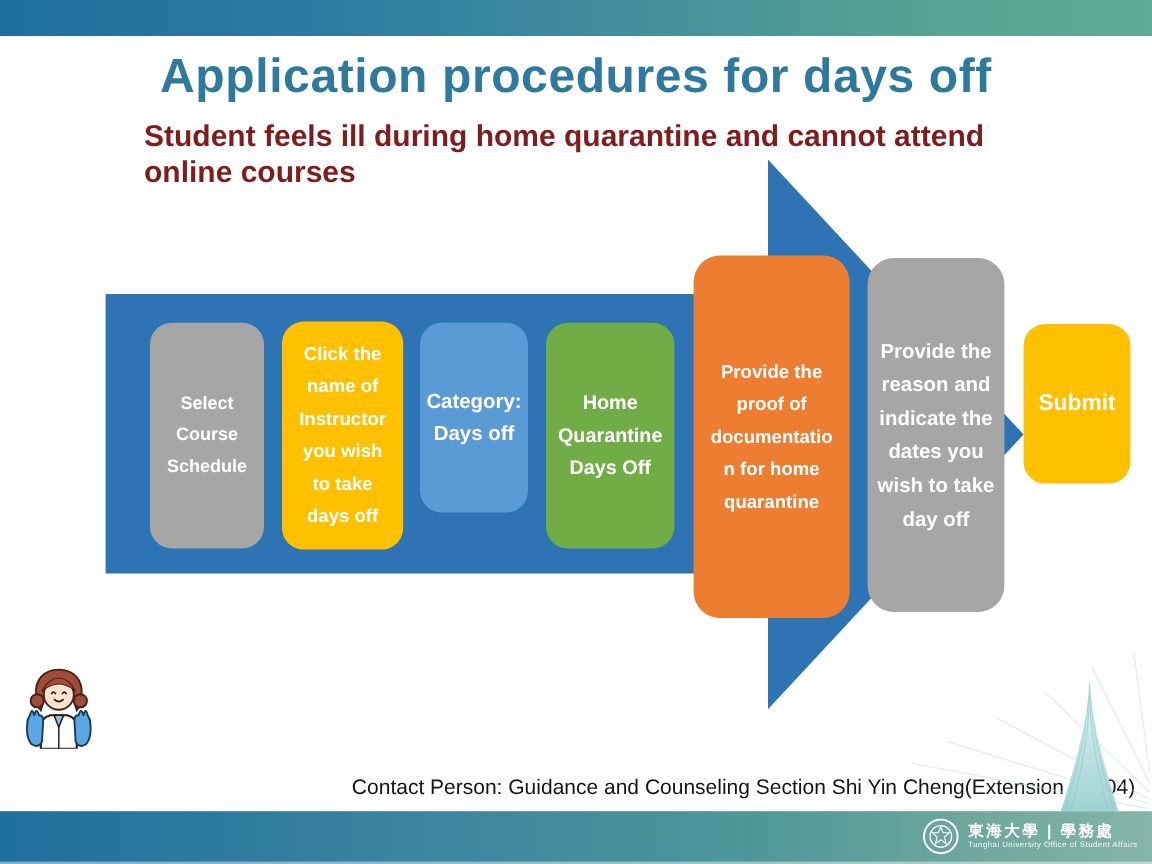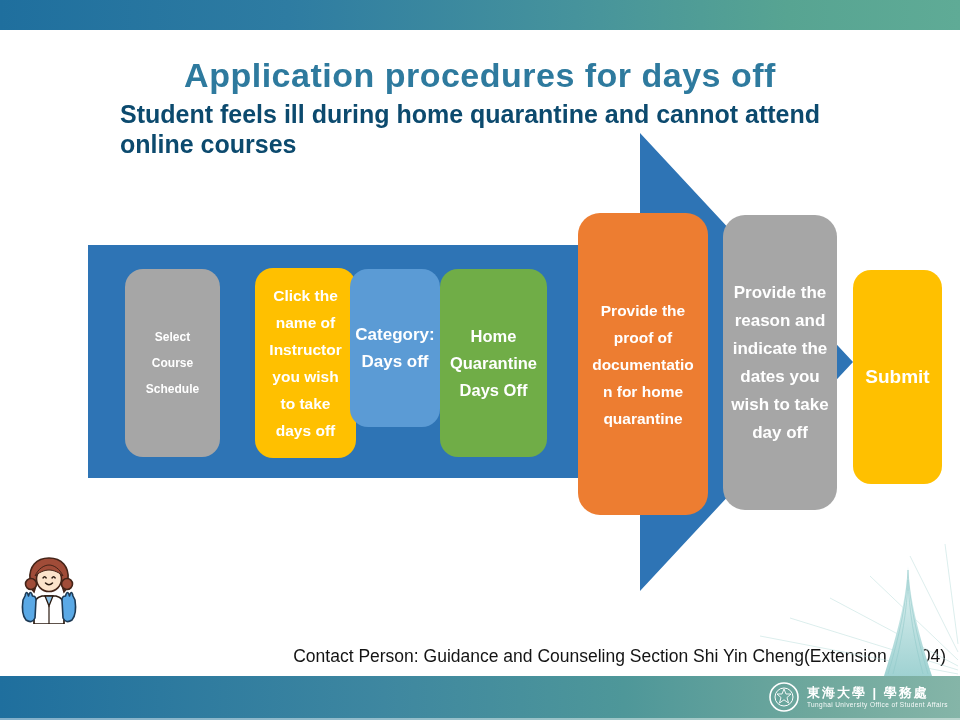--- a/index.html
+++ b/index.html
@@ -9,50 +9,50 @@
     margin:0 auto;
   }
   
   .topbar{
     position:absolute;left:0;top:0;width:960px;height:30px;
     background:linear-gradient(90deg,#1F6F9E 0%,#2E7CA2 30%,#46939C 60%,#57A492 82%,#5FAB96 100%);
   }
   
   .title{
     position:absolute;left:0;top:42px;width:960px;text-align:center;
-    font-size:34px;font-weight:bold;letter-spacing:0.5px;margin-top:14px;
+    font-size:40px;font-weight:bold;letter-spacing:0.5px;
   }
   .subtitle{
     position:absolute;left:120px;top:99px;width:720px;
     font-size:25px;font-weight:bold;line-height:30px;white-space:pre-line;
   }
   
   .arrow-svg{position:absolute;left:0;top:0;width:960px;height:720px;}
   
   .step{
     position:absolute;border-radius:18px;color:#ffffff;
     display:flex;align-items:center;justify-content:center;text-align:center;
     z-index:3;
   }
   .step .lbl{white-space:pre-line;font-weight:bold;}
   .s1{left:21px;top:269px;width:89px;height:188px;}
   .s1 .lbl{font-size:17px;line-height:26px;}
   .s2{left:125px;top:269px;width:95px;height:188px;}
-  .s2 .lbl{font-size:12px;line-height:26px;}
-  .s3{left:235px;top:268px;width:101px;height:190px;margin-left:20px;}
+  .s2 .lbl{font-size:15px;line-height:26px;}
+  .s3{left:235px;top:268px;width:101px;height:190px;}
   .s3 .lbl{font-size:15.5px;line-height:27px;}
   .s4{left:350px;top:269px;width:90px;height:158px;}
   .s4 .lbl{font-size:17px;line-height:27px;}
-  .s5{left:440px;top:269px;width:107px;height:188px;}
+  .s5{left:455px;top:269px;width:107px;height:188px;}
   .s5 .lbl{font-size:16.5px;line-height:27px;}
   .s6{left:578px;top:213px;width:130px;height:302px;border-radius:22px;}
   .s6 .lbl{font-size:15.5px;line-height:27px;}
   .s7{left:723px;top:215px;width:114px;height:295px;border-radius:22px;}
   .s7 .lbl{font-size:17px;line-height:28px;}
-  .s8{left:853px;top:270px;width:89px;height:214px;}
+  .s8{left:853px;top:270px;width:89px;height:133px;}
   .s8 .lbl{font-size:19px;line-height:24px;}
   
   .person-icon{position:absolute;left:20px;top:556px;width:58px;height:68px;z-index:2;}
   .note{
     position:absolute;left:80px;top:565px;width:560px;
     font-size:21px;font-weight:bold;line-height:27px;white-space:pre-line;
   }
   
   .contact{
     position:absolute;right:14px;top:646px;
@@ -79,21 +79,21 @@
 </style>
 </head>
 <body>
 
 <div class="slide">
 
   <div class="topbar"></div>
 
   <div class="title" style="color: rgb(46, 122, 158);">Application procedures for days off</div>
 
-  <div class="subtitle" style="color: #0c4a6e;">Student feels ill during home quarantine and cannot attend
+  <div class="subtitle" style="color: #7f1d1d;">Student feels ill during home quarantine and cannot attend
 online courses</div>
 
   <svg class="arrow-svg" viewBox="0 0 960 720" xmlns="http://www.w3.org/2000/svg" aria-hidden="true">
     <polygon points="88,245 640,245 640,133 853,362 640,591 640,478 88,478" fill="#2E74B5"></polygon>
   </svg>
 
   <div class="step s2" style="background-color: rgb(166, 166, 166);">
     <span class="lbl">Select
 Course
 Schedule</span>

